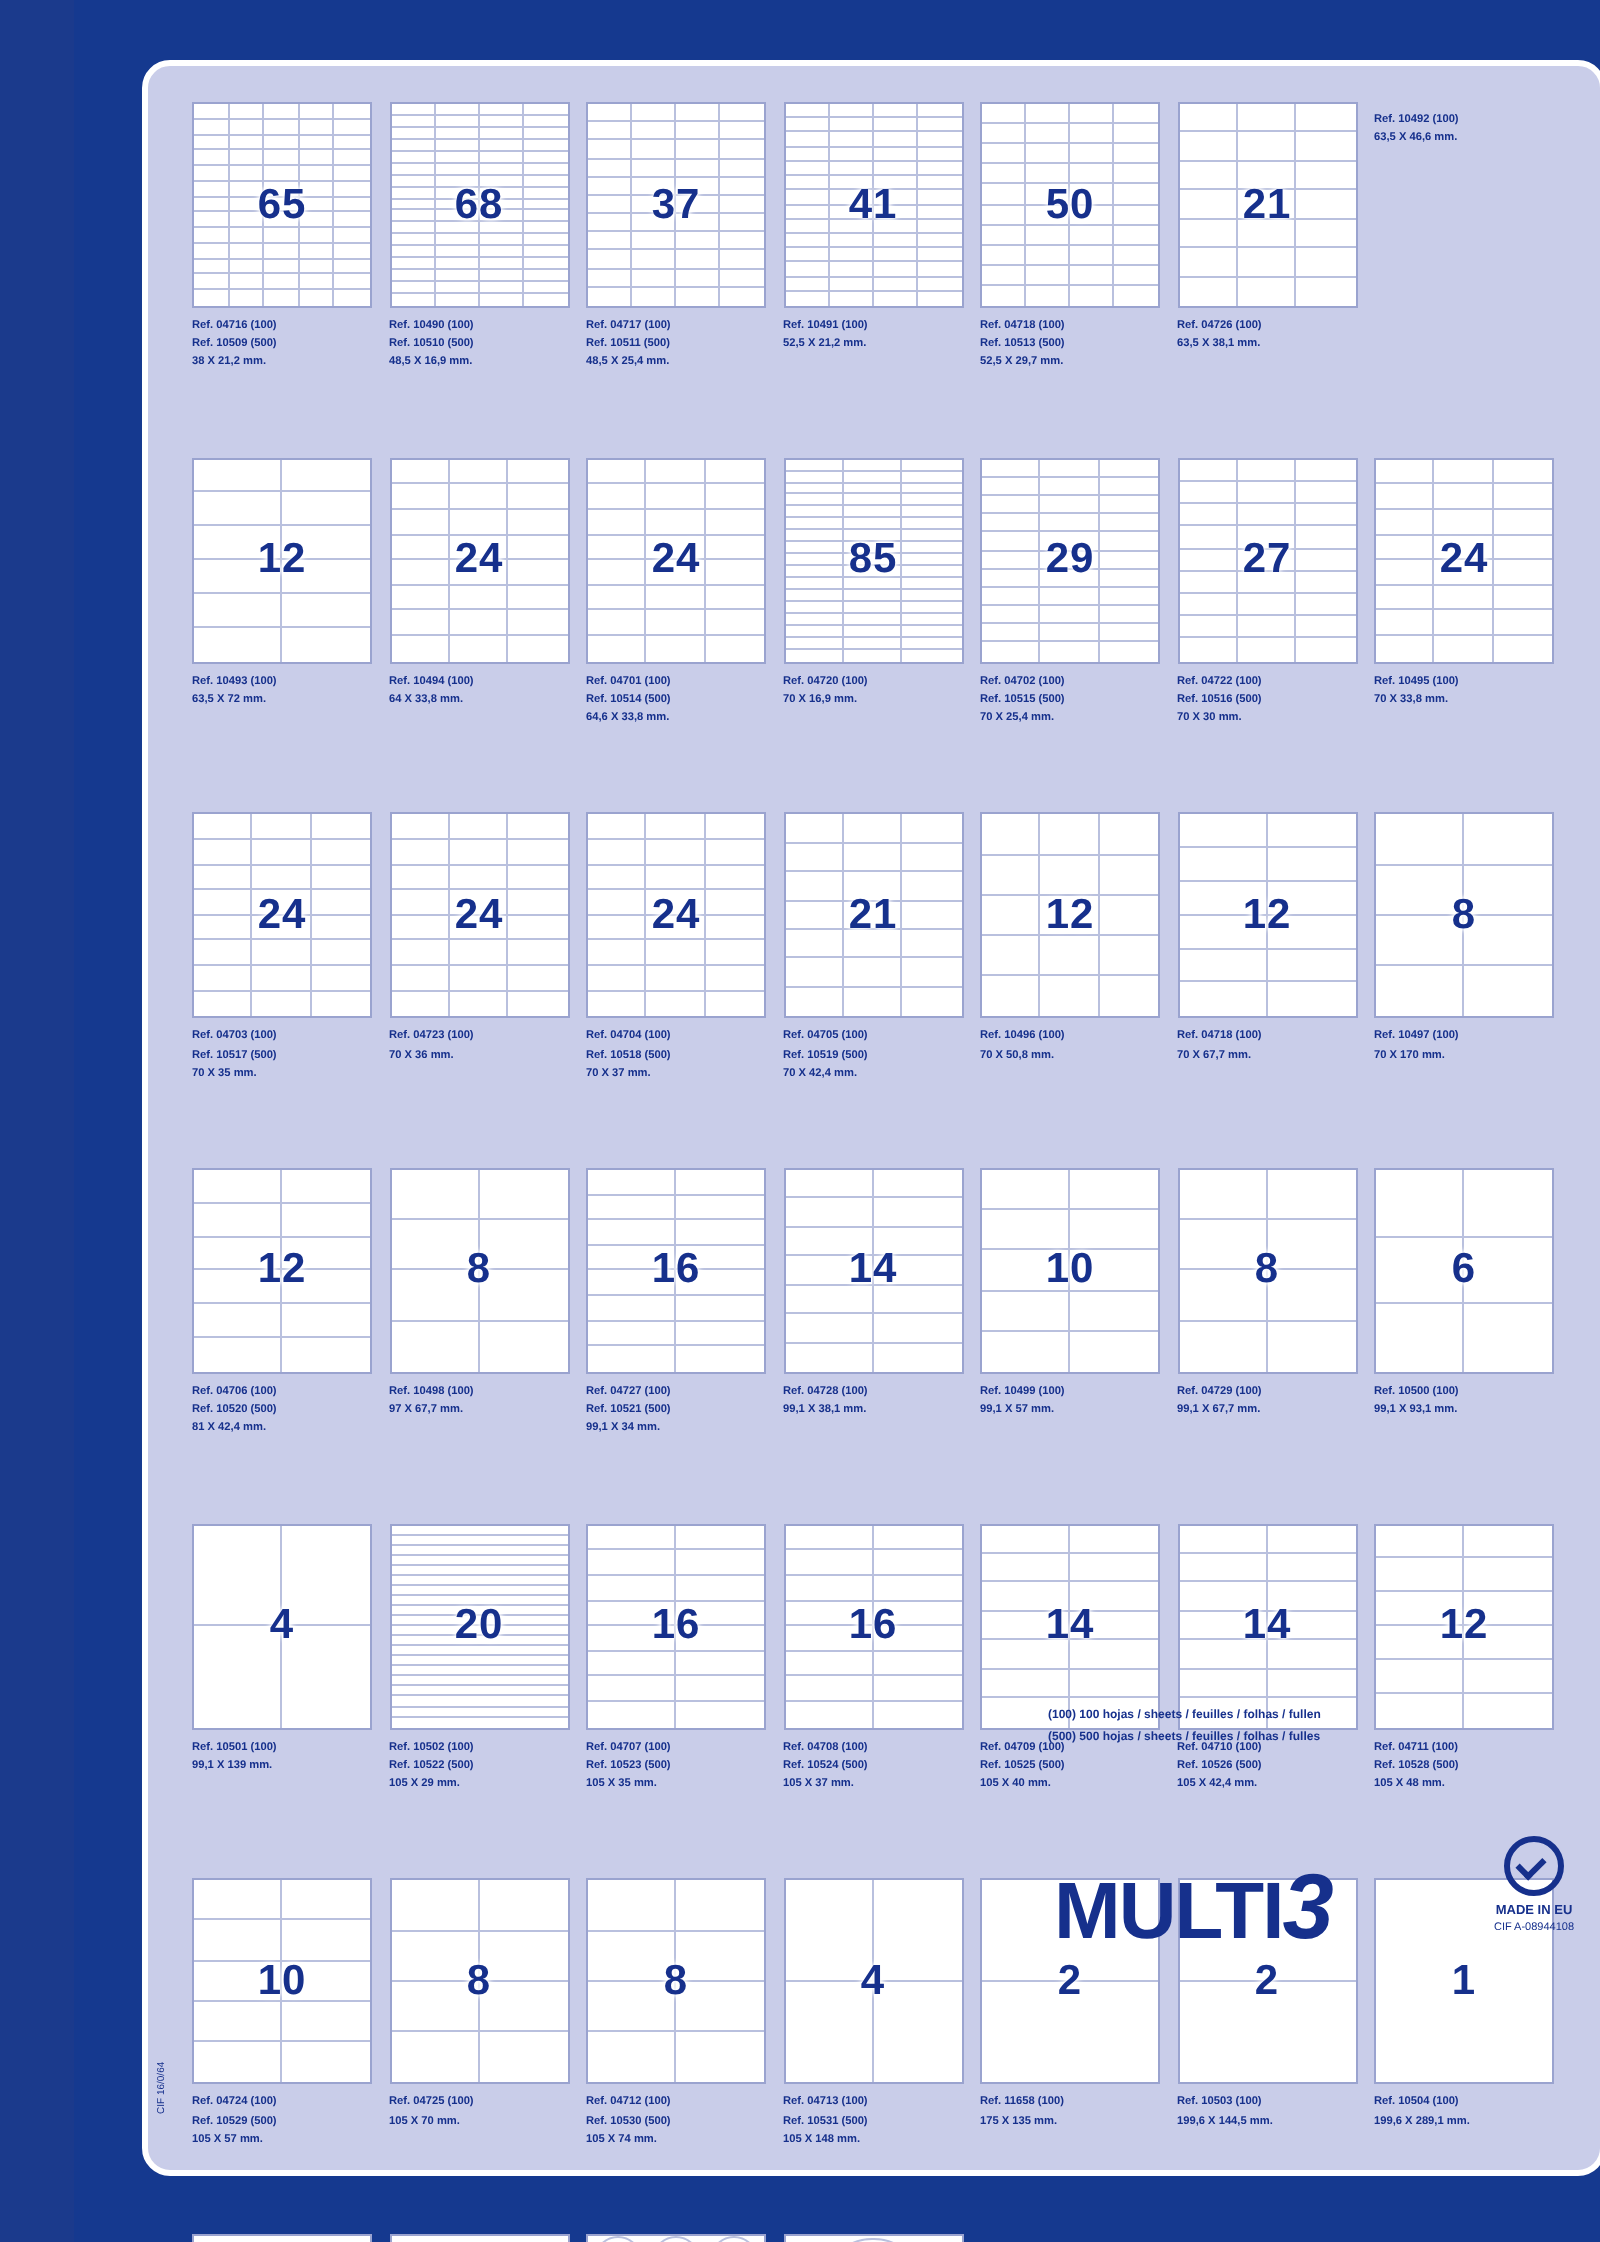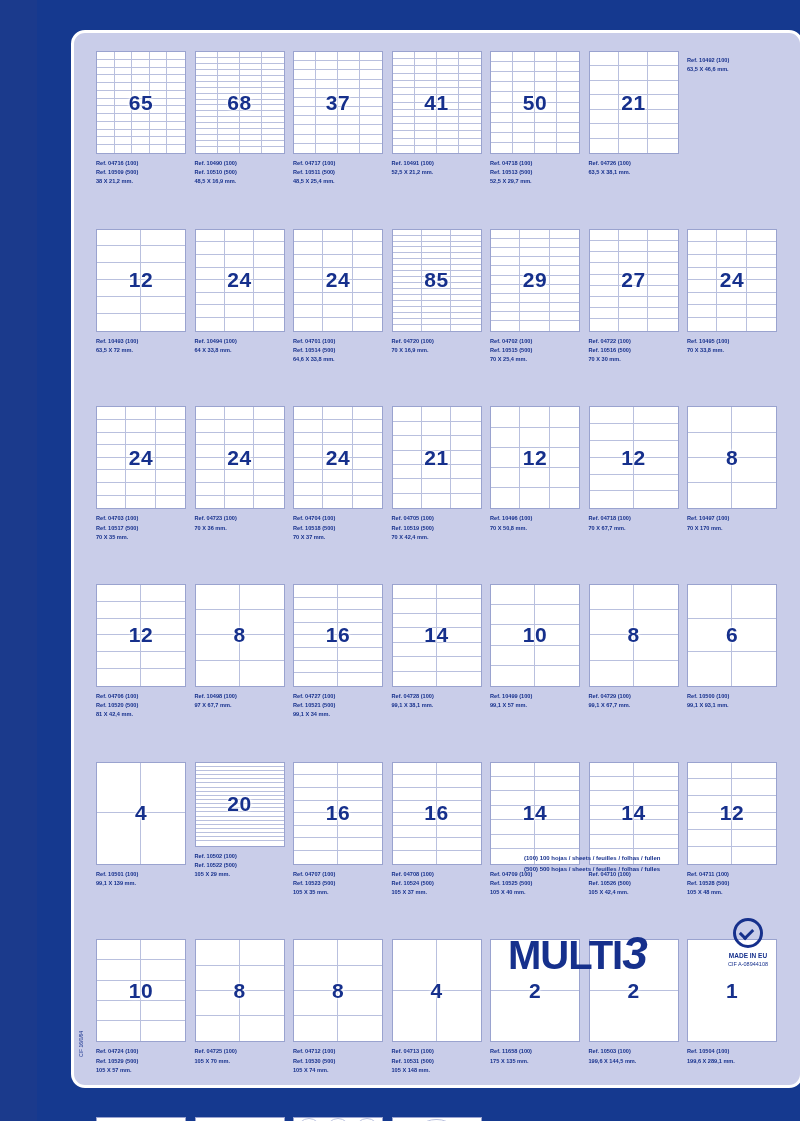--- a/index.html
+++ b/index.html
@@ -82,21 +82,21 @@
   }
   .caption .dim{font-weight:bold;}
   .legend{
     position:absolute;
     left:450px;top:820px;width:245px;
     font-size:6px;line-height:1.8;
     color:#16308c;font-weight:bold;
   }
   .brandarea{
     position:absolute;
-    left:424px;top:855px;width:260px;height:120px;
+    left:443px;top:855px;width:260px;height:120px;
   }
   .multi{
     position:absolute;left:10px;top:38px;
     font-size:40px;font-weight:bold;color:#16308c;
     letter-spacing:-1px;
   }
   .multi .three{
     font-size:46px;
     font-style:italic;
     font-weight:bold;
@@ -1153,21 +1153,21 @@
                 <div class="nr nb"></div>
               </div>
               <div class="count">4</div>
             </div>
             <div class="caption">
               <div>Ref. 10501  (100)</div>
               <div class="dim">99,1 X 139 mm.</div>
             </div>
           </div>
           <div class="cellwrap">
-            <div class="label-box" style="width: 90px; height: 85px;">
+            <div class="label-box" style="width: 90px; height: 103px;">
               <div class="cellgrid" style="grid-template-columns: repeat(1, 1fr); grid-template-rows: repeat(20, 1fr);">
                 <div class="nr"></div>
                 <div class="nr"></div>
                 <div class="nr"></div>
                 <div class="nr"></div>
                 <div class="nr"></div>
                 <div class="nr"></div>
                 <div class="nr"></div>
                 <div class="nr"></div>
                 <div class="nr"></div>

